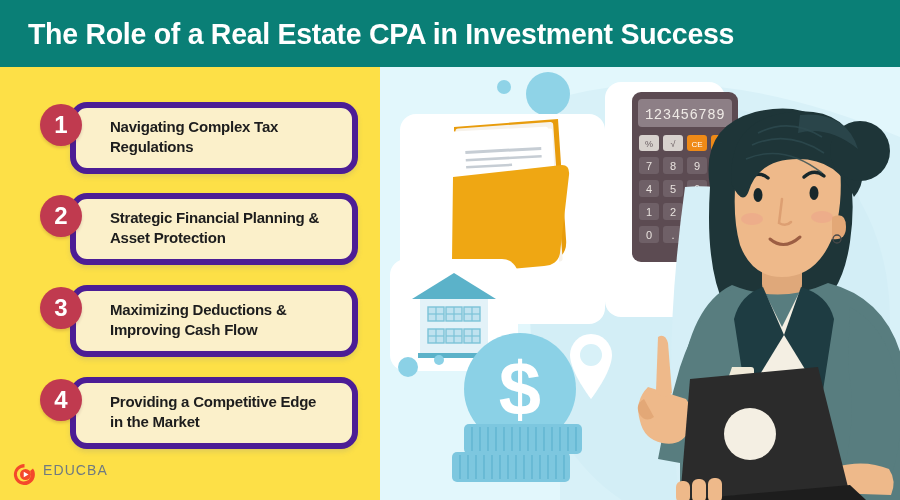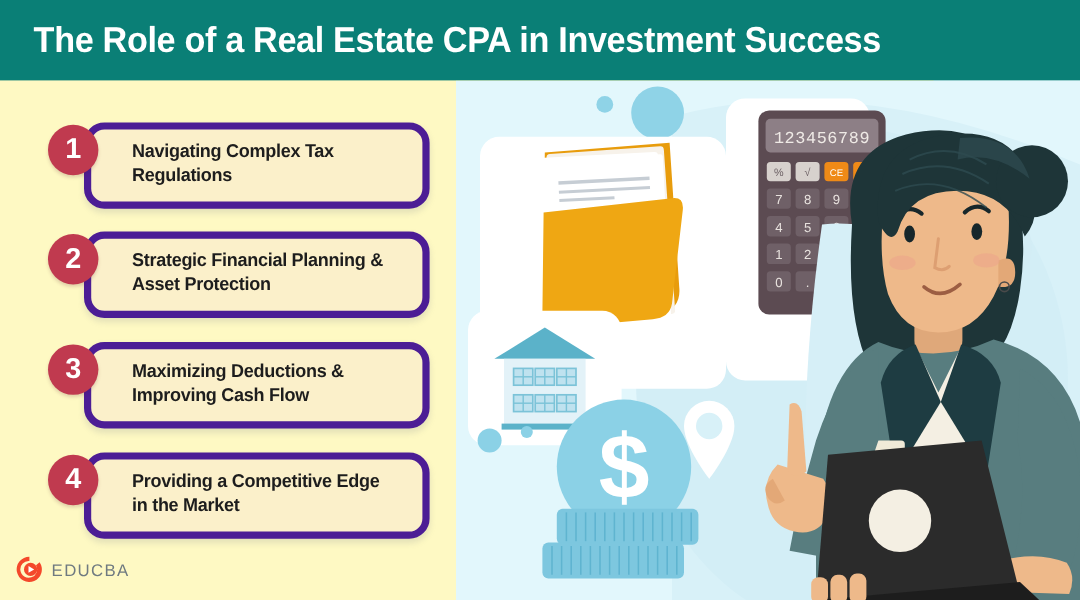--- a/index.html
+++ b/index.html
@@ -1,21 +1,21 @@
 <!DOCTYPE html>
 <html><head>
 <meta charset="utf-8">
 <style>
   * { margin:0; padding:0; box-sizing:border-box; }
   html, body {
     width:900px; height:500px; overflow:hidden;
     font-family:"Liberation Sans", sans-serif;
     background:#e2f7fc;
   }
-  #stage { position:relative; width:778px; height:500px; background:#fef9c3; }
+  #stage { position:relative; width:778px; height:500px; background:#fde047; }
 
   
   .header {
     position:absolute; left:0; top:0; width:900px; height:67px;
     background:#0a7f76;
     display:flex; align-items:center; padding-left:28px;
   }
   .header-title {
     color:#ffffff; font-size:30px; font-weight:bold;
     letter-spacing:-0.3px; white-space:nowrap;
@@ -47,21 +47,21 @@
     color:#ffffff; font-size:24px; font-weight:bold; line-height:1;
     z-index:3;
     box-shadow:0 2px 3px rgba(90,30,45,0.18);
   }
   #item-0 { top:35px; }
   #item-1 { top:126px; }
   #item-2 { top:218px; }
   #item-3 { top:310px; }
 
   
-  .logo { position:absolute; left:12px; top:462px; display:flex; align-items:center; gap:6px; }
+  .logo { position:absolute; left:12px; top:462px; display:flex; gap:6px; }
   .logo-mark { width:25px; height:25px; }
   .logo-text { color:#6f7a80; font-size:14px; letter-spacing:1.1px; }
 
   
   .illus { position:absolute; left:380px; top:67px; width:520px; height:433px; overflow:hidden; }
   .illus svg { display:block; }
 </style>
 </head>
 <body>
 

